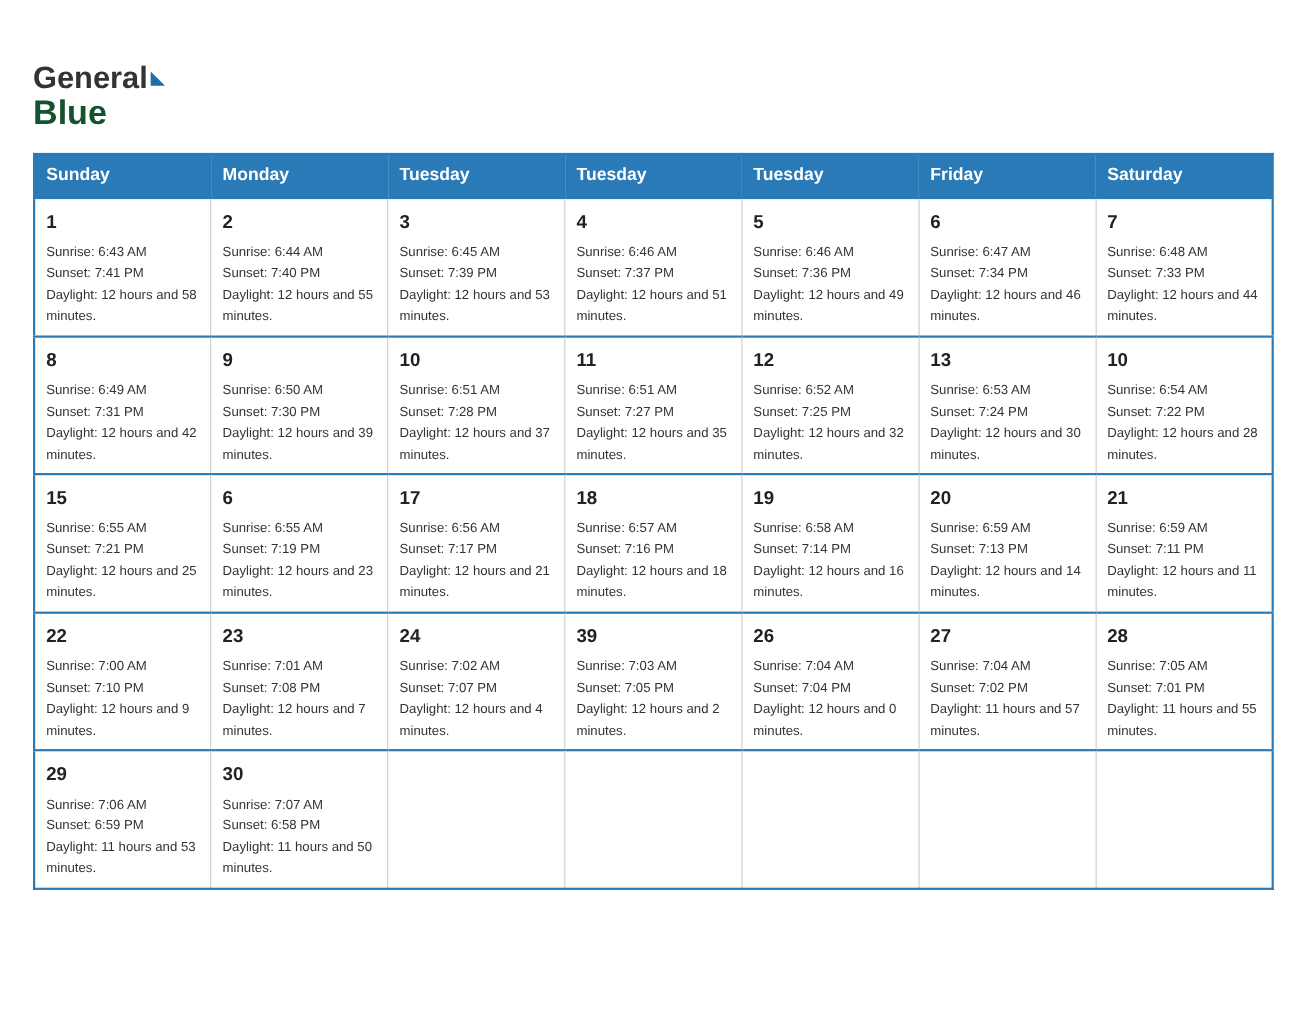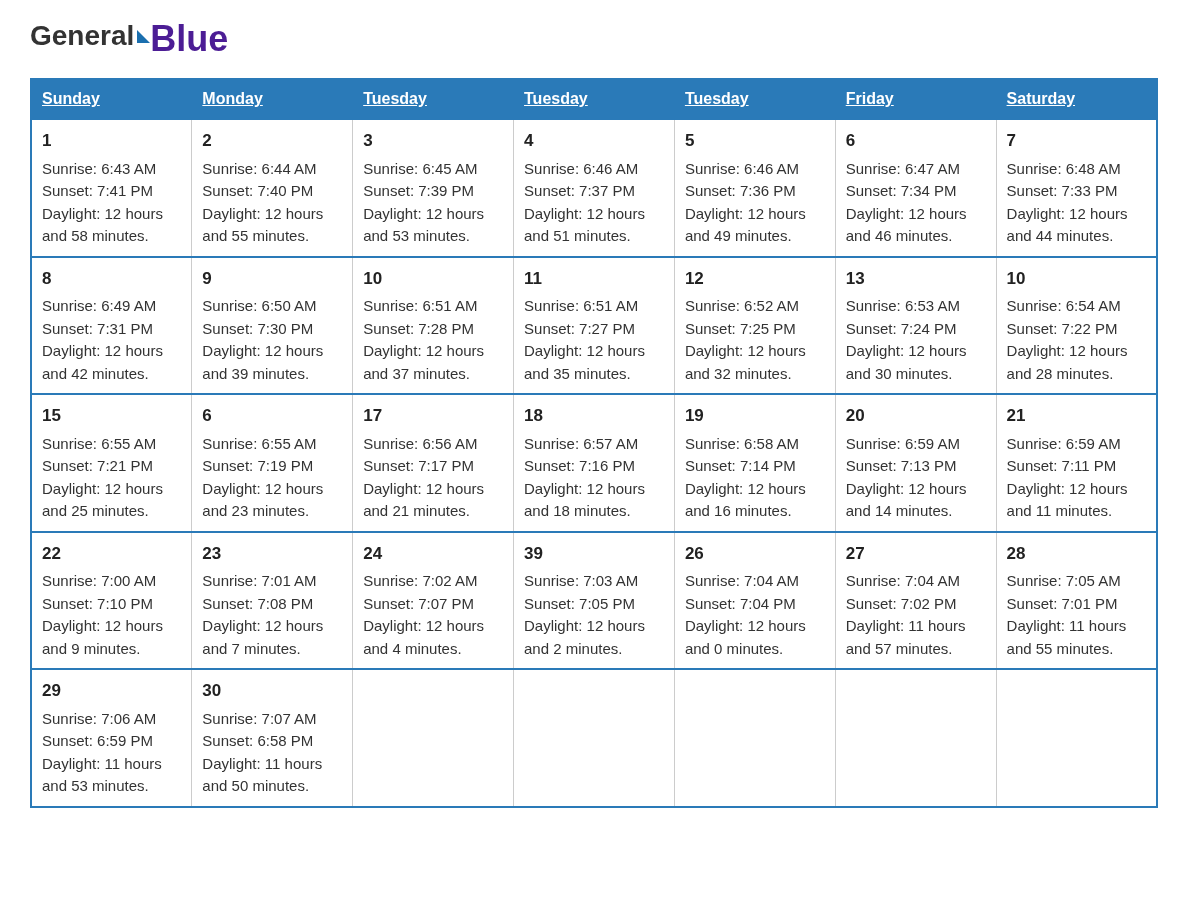--- a/index.html
+++ b/index.html
@@ -12,22 +12,23 @@
       padding: 20px 30px;
     }
     .header {
       display: flex;
       justify-content: space-between;
       align-items: flex-start;
       margin-bottom: 18px;
     }
     .logo {
       display: flex;
-      flex-direction: row;
+      flex-direction: column;
       align-items: flex-start;
+      margin-top: 35px;
     }
     .title-block {
       text-align: right;
     }
     .month-title {
       font-size: 52px;
       font-weight: bold;
       color: #222;
       line-height: 1.1;
     }
@@ -42,21 +43,20 @@
       border: 2px solid #2a7ab8;
     }
     .calendar th {
       background-color: #2a7ab8;
       color: #fff;
       font-size: 16px;
       font-weight: bold;
       padding: 10px 10px;
       text-align: left;
       border: 1px solid #2a7ab8;
-      text-decoration: underline;
     }
     .calendar td {
       vertical-align: top;
       padding: 8px 10px;
       border: 1px solid #ccc;
       width: 14.28%;
       min-height: 110px;
       font-size: 13px;
       line-height: 1.5;
       color: #222;
@@ -64,37 +64,37 @@
     .calendar td.empty {
       background: #fff;
     }
     .day-num {
       font-size: 17px;
       font-weight: bold;
       margin-bottom: 4px;
       display: block;
     }
     .day-info {
-      font-size: 15px;
+      font-size: 12px;
       color: #333;
     }
     .week-row td {
       border-top: 2px solid #2a7ab8;
     }
   </style>
 </head>
 <body>
 
 <div class="header">
   <div class="logo">
     <div style="display:flex; align-items:center; font-size:28px; font-weight:bold;">
       <span style="color:#333;">General</span>
       <span style="display:inline-block; width:0; height:0; border-left:13px solid #1a6faf; border-top:13px solid transparent; margin-left:3px; vertical-align:middle;"></span>
     </div>
-    <div style="font-size:36px; font-weight:bold; color:#4c1d95; margin-top:-2px;">Blue</div>
+    <div style="font-size:31px; font-weight:bold; color:#14532d; margin-top:-2px;">Blue</div>
   </div>
   <div class="title-block">
     <div class="month-title"></div>
     <div class="location-title"></div>
   </div>
 </div>
 
 <table class="calendar">
   <thead>
     <tr>

